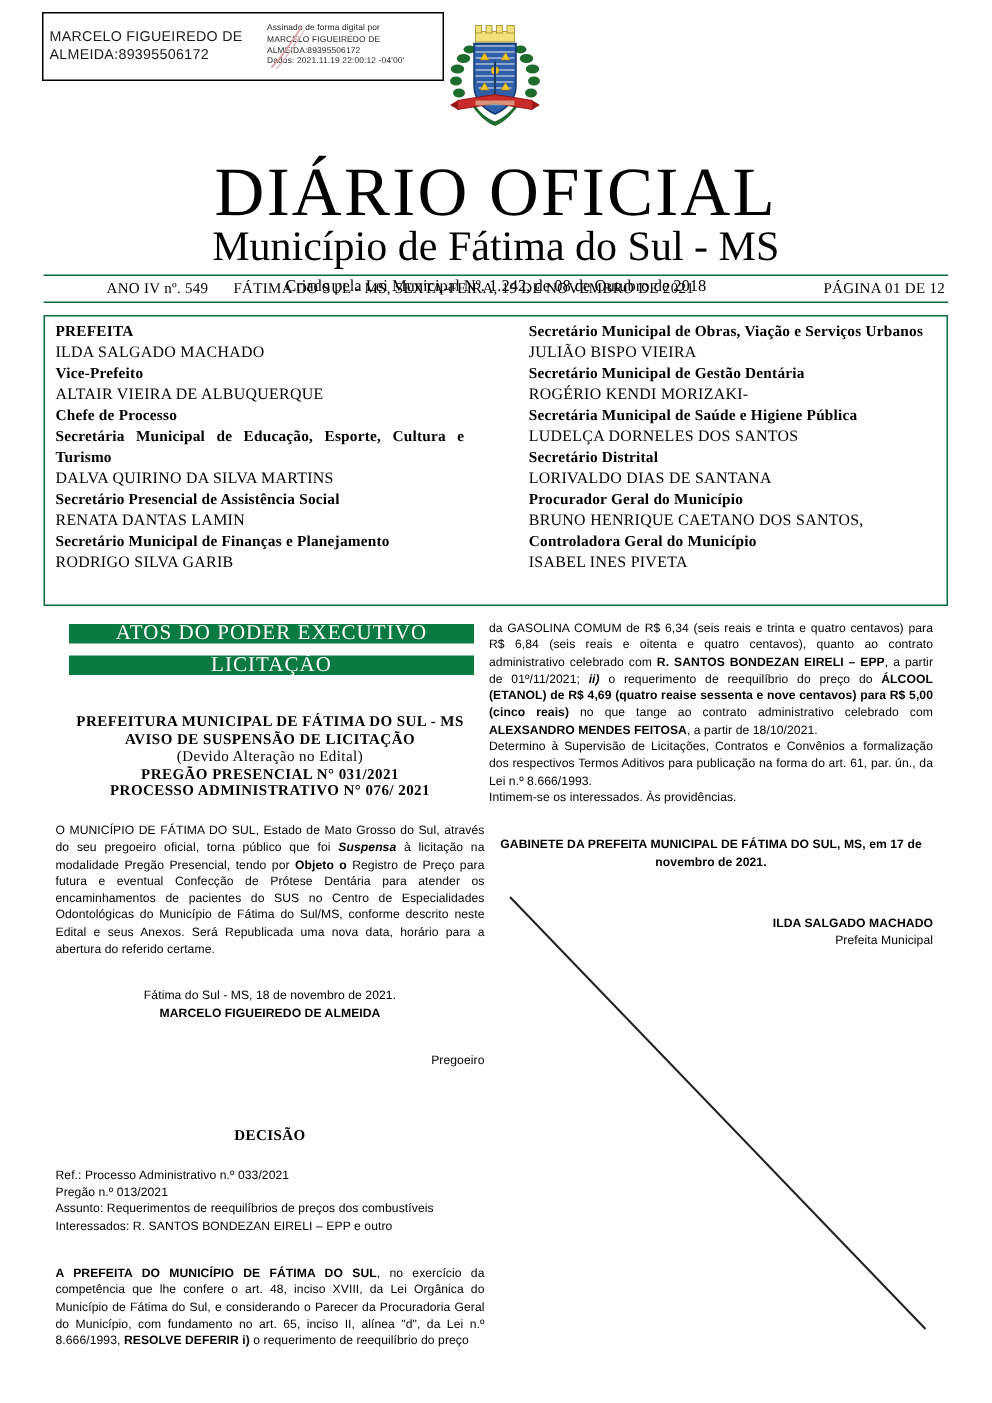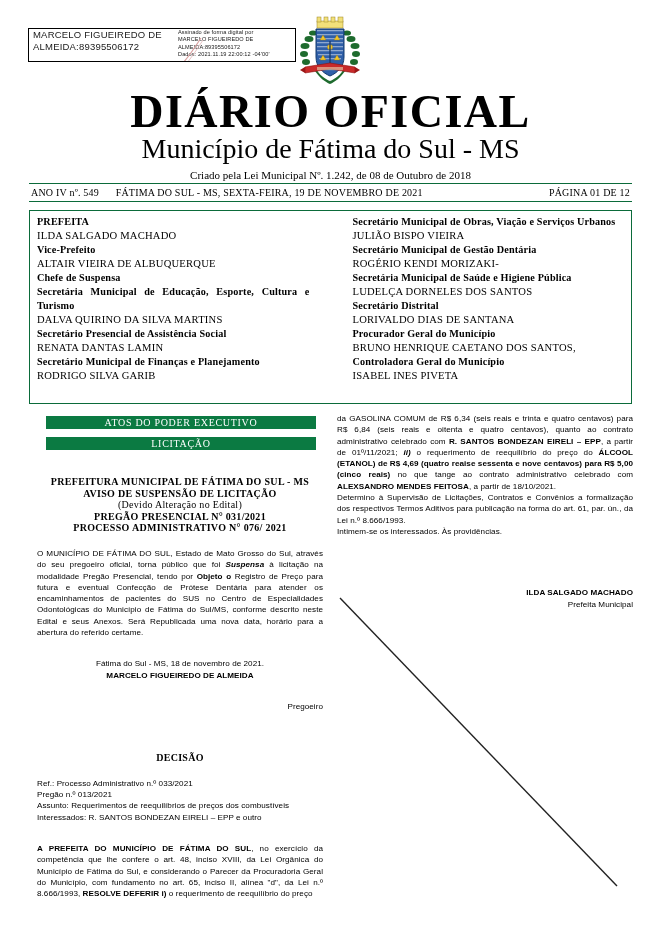--- a/index.html
+++ b/index.html
@@ -19,27 +19,27 @@
   .page {
     position: absolute;
     left: 0; top: 0;
     width: 661px;
     height: 935px;
   }
 
   
   .sig-box {
     position: absolute;
-    left: 28px; top: 28px;
+    left: 28px; top: 8px;
     width: 268px;
-    height: 34px;
+    height: 46px;
     border: 1px solid #000;
     box-sizing: border-box;
     display: flex;
-    align-items: flex-start;
+    align-items: center;
     overflow: hidden;
   }
   .sig-left {
     width: 142px;
     padding-left: 4px;
     font-family: "Liberation Sans", sans-serif;
     font-size: 9.5px;
     line-height: 12px;
     letter-spacing: 0.2px;
     color: #1a1a1a;
@@ -72,21 +72,22 @@
     position: absolute;
     left: 0; top: 88px;
     width: 661px;
     text-align: center;
   }
   .masthead .title {
     font-family: "Liberation Serif", serif;
     font-size: 46px;
     line-height: 48px;
     letter-spacing: 1.5px;
-    font-weight: bold;
+    font-weight: normal;
+    margin-top: 16px;
   }
   .masthead .subtitle {
     font-family: "Liberation Serif", serif;
     font-size: 28px;
     line-height: 24px;
     margin-top: 1px;
   }
   .masthead .law {
     font-family: "Liberation Serif", serif;
     font-size: 11px;
@@ -103,21 +104,21 @@
     border-bottom: 1.6px solid #0b6b3a;
     height: 17px;
     display: flex;
     align-items: center;
     justify-content: space-between;
     font-family: "Liberation Serif", serif;
     font-size: 10px;
     letter-spacing: 0.2px;
   }
   .edbar .left-part { padding-left: 2px; white-space: nowrap; }
-  .edbar .left-part .ano { margin-right: 14px; }
+  .edbar .left-part .ano { margin-right: 14px; margin-left: 40px; }
   .edbar .right-part { padding-right: 2px; white-space: nowrap; }
 
   
   .officials {
     position: absolute;
     left: 29px; top: 210px;
     width: 603px;
     height: 194px;
     border: 1.8px solid #0b6b3a;
     box-sizing: border-box;
@@ -144,37 +145,37 @@
     letter-spacing: 0.2px;
   }
 
   
   .banner {
     position: absolute;
     background: #0b7a42;
     color: #ffffff;
     text-align: center;
     font-family: "Liberation Serif", serif;
-    font-size: 10px;
+    font-size: 14px;
     letter-spacing: 0.7px;
     line-height: 13px;
     height: 13px;
   }
   .banner-exec { left: 46px; top: 416px; width: 270px; }
   .banner-lic  { left: 46px; top: 437px; width: 270px; }
 
   
   .col-left {
     position: absolute;
     left: 37px; top: 476px;
     width: 286px;
   }
   .col-right {
     position: absolute;
-    left: 337px; top: 413px;
+    left: 326px; top: 413px;
     width: 296px;
   }
 
   .t {
     font-family: "Liberation Sans", sans-serif;
     font-size: 8.1px;
     line-height: 11.3px;
     letter-spacing: 0.05px;
   }
   .t.j { text-align: justify; }
@@ -296,21 +297,21 @@
     </div>
     <div class="right-part">PÁGINA 01 DE 12</div>
   </div>
 
   <div class="officials">
     <div class="col">
       <div class="off-role">PREFEITA</div>
       <div class="off-name">ILDA SALGADO MACHADO</div>
       <div class="off-role">Vice-Prefeito</div>
       <div class="off-name">ALTAIR VIEIRA DE ALBUQUERQUE</div>
-      <div class="off-role">Chefe de Suspensa</div>
+      <div class="off-role">Chefe de Processo</div>
       <div class="off-role just">Secretária Municipal de Educação, Esporte, Cultura e Turismo</div>
       <div class="off-name">DALVA QUIRINO DA SILVA MARTINS</div>
       <div class="off-role">Secretário Presencial de Assistência Social</div>
       <div class="off-name">RENATA DANTAS LAMIN</div>
       <div class="off-role">Secretário Municipal de Finanças e Planejamento</div>
       <div class="off-name">RODRIGO SILVA GARIB</div>
     </div>
     <div class="col">
       <div class="off-role">Secretário Municipal de Obras, Viação e Serviços Urbanos</div>
       <div class="off-name">JULIÃO BISPO VIEIRA</div>
@@ -368,20 +369,21 @@
   </div>
 
   <div class="col-right">
     <p class="t j" style="margin:0;"><span>da GASOLINA COMUM de R$ 6,34 (seis reais e trinta e quatro centavos) para R$ 6,84 (seis reais e oitenta e quatro centavos), quanto ao contrato administrativo celebrado com </span><b>R. SANTOS BONDEZAN EIRELI – EPP</b><span>, a partir de 01º/11/2021; </span><b><i>ii)</i></b><span> o requerimento de  reequilíbrio do preço do </span><b>ÁLCOOL (ETANOL) de R$ 4,69 (quatro reaise sessenta e nove centavos) para R$ 5,00 (cinco reais)</b><span> no que tange ao contrato administrativo celebrado com </span><b>ALEXSANDRO MENDES FEITOSA</b><span>, a partir de 18/10/2021.</span></p>
 
     <div class="t j">Determino à Supervisão de Licitações, Contratos e Convênios a formalização dos respectivos Termos Aditivos para publicação na forma do art. 61, par. ún., da Lei n.º 8.666/1993.</div>
     <div class="t">Intimem-se os interessados.  Às providências.</div>
 
     <div class="sp20"></div>
 
+    <div class="t c" style="font-weight:bold;">GABINETE DA PREFEITA MUNICIPAL DE FÁTIMA DO SUL, MS, em 17 de novembro de 2021.</div>
 
     <div class="sp20"></div>
     <div class="sp10"></div>
 
     <div class="t r" style="font-weight:bold;">ILDA SALGADO MACHADO</div>
     <div class="t r">Prefeita Municipal</div>
   </div>
 
   <svg class="diag" viewBox="0 0 300 305">
     <line x1="10" y1="8" x2="287" y2="296" stroke="#222222" stroke-width="1.4"></line>

